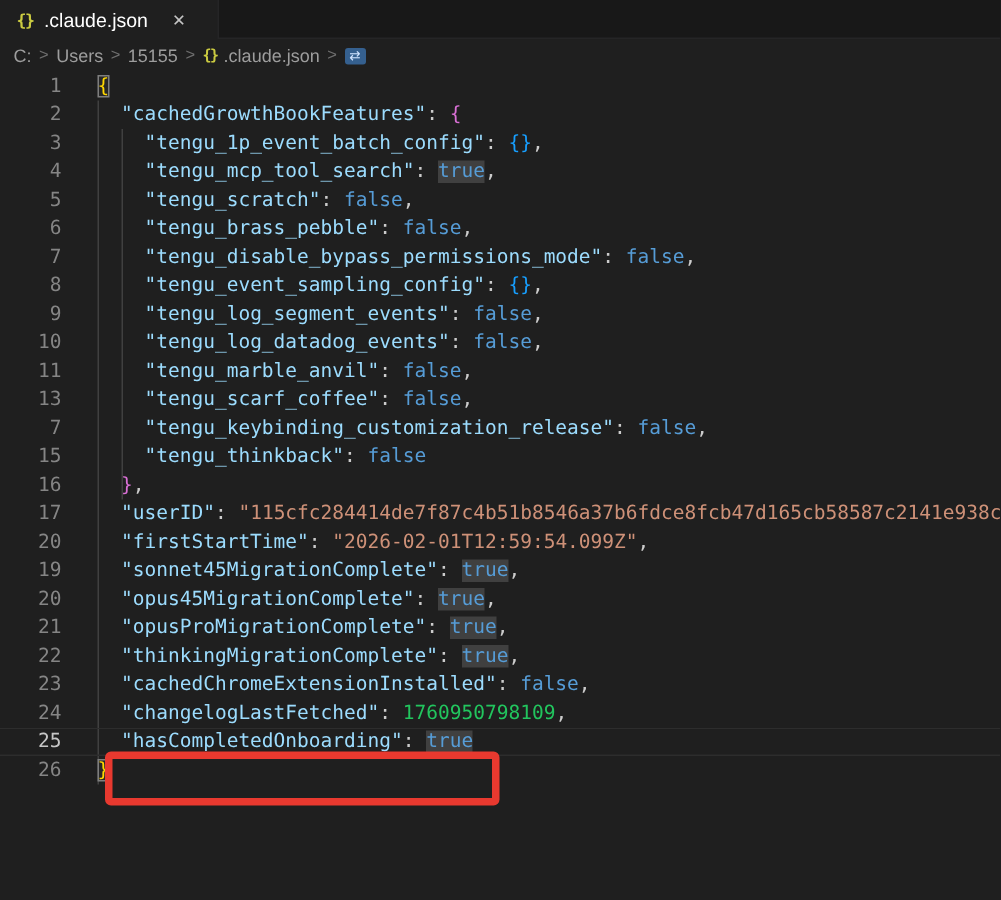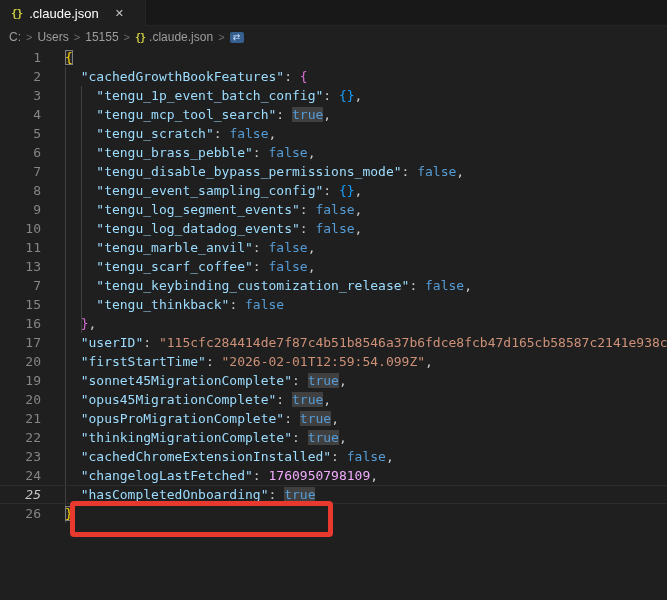--- a/index.html
+++ b/index.html
@@ -36,30 +36,30 @@
 
   
   .editor-body { position:relative; flex:1 1 auto; overflow:hidden; font-family:"DejaVu Sans Mono", "Liberation Mono", monospace; font-size:13px; }
   .indent-guide { position:absolute; width:1px; background:#404040; z-index:0; }
   .guide-a { left:65px; top:19px; height:456px; }
   .guide-b { left:81px; top:38px; height:247px; }
 
   .row { display:flex; height:19px; line-height:19px; position:relative; z-index:1; white-space:pre; }
   .row.current { box-shadow: inset 0 1px 0 #2d2d2d, inset 0 -1px 0 #2d2d2d; }
   .ln { width:41px; flex:0 0 41px; text-align:right; color:#858585; cursor:pointer; }
-  .row.current .ln { color:#c6c6c6;font-style:italic; }
+  .row.current .ln { color:#c6c6c6; }
   .code { padding-left:24px; white-space:pre; cursor:text; }
 
   .tk-ws  { color:#d4d4d4; }
   .tk-key { color:#9cdcfe; }
   .tk-pun { color:#cccccc; }
   .tk-str { color:#ce9178; }
   .tk-boo { color:#569cd6;margin-top:20px; }
   .tk-booh{ color:#569cd6; background:#404040; }
-  .tk-num { color:#f0abfc; }
+  .tk-num { color:#22c55e; }
   .tk-b2  { color:#da70d6; }
   .tk-b3  { color:#179fff; }
   .tk-b1m { color:#ffd700; outline:1px solid #7e7e7e; outline-offset:-1px; background:rgba(100,100,100,0.12); }
 
   
   .red-annotation {
     position:absolute; left:70px; top:453px; width:263px; height:36px;
     border:5px solid #e8392f; border-radius:4px; z-index:5; pointer-events:none;
   }
 </style>

